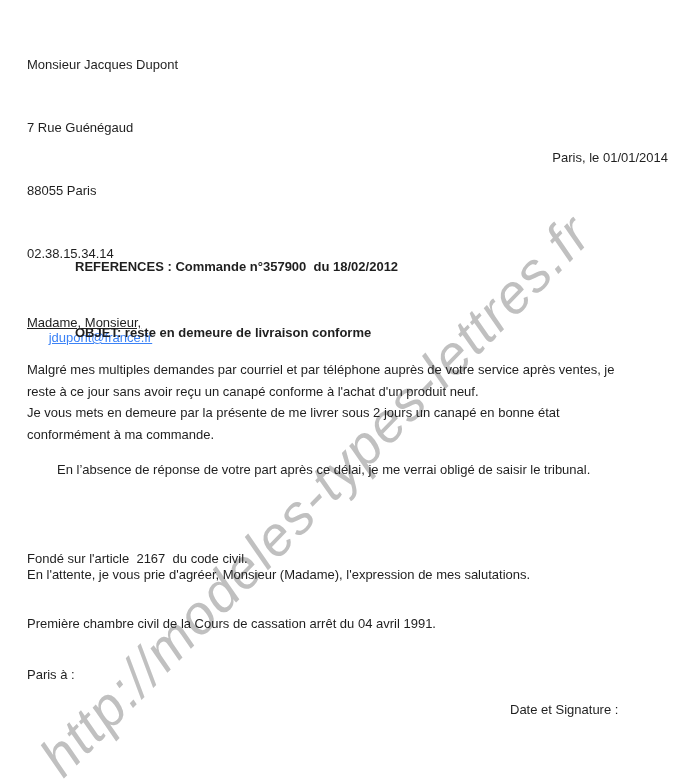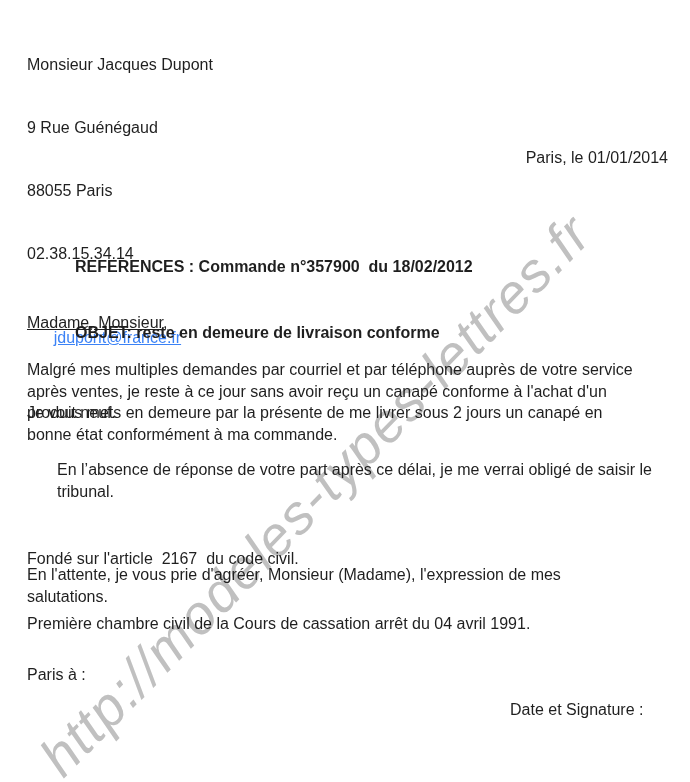--- a/index.html
+++ b/index.html
@@ -11,21 +11,21 @@
     position: relative;
     width: 690px;
     height: 782px;
     background: #ffffff;
     overflow: hidden;
     font-family: "Liberation Sans", sans-serif;
     color: #1f1f1f;
   }
   .txt {
     position: absolute;
-    font-size: 16px;
+    font-size: 13px;
     line-height: 21.5px;
     white-space: pre-wrap;
     z-index: 2;
   }
   .sender {
     top: 12px;
     left: 27px;
     line-height: 21px;
   }
   .sender .line { white-space: pre; }
@@ -76,21 +76,21 @@
 </style>
 </head>
 <body>
 
 <div class="page">
 
   <div class="watermark">http://modeles-types-lettres.fr</div>
 
   <div class="txt sender">
     <div class="line">Monsieur Jacques Dupont</div>
-    <div class="line">9 Rue Guénégaud</div>
+    <div class="line">7 Rue Guénégaud</div>
     <div class="line">88055 Paris</div>
     <div class="line">02.38.15.34.14</div>
     <div class="line">
       <a class="email" href="#">jdupont@france.fr</a>
     </div>
   </div>
 
   <div class="txt date-line">Paris, le 01/01/2014</div>
 
   <div class="txt refs">

